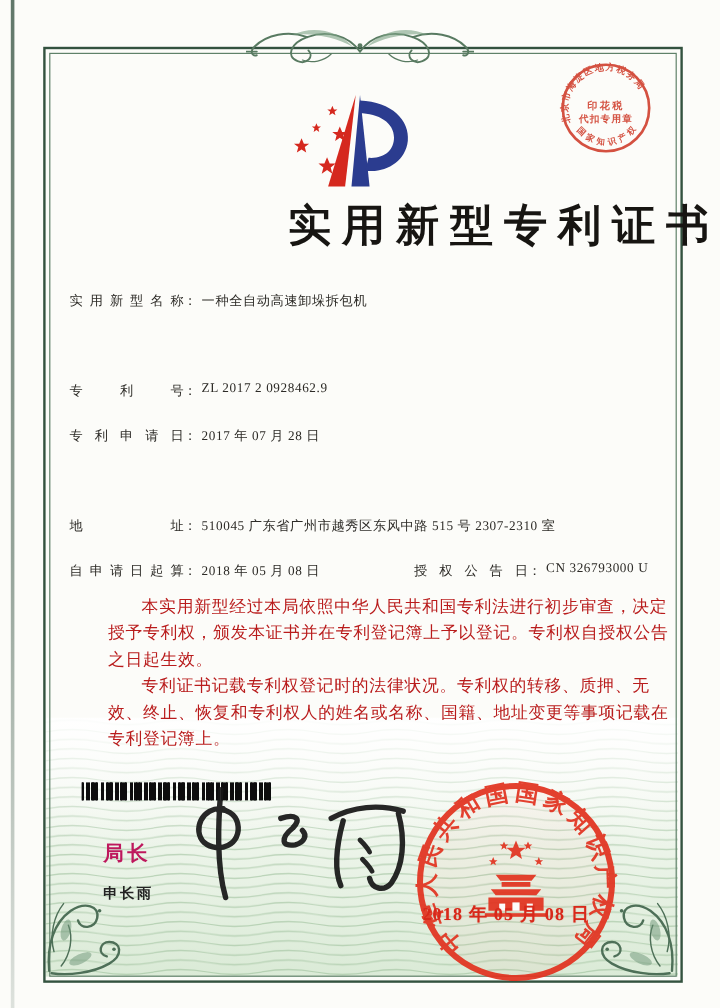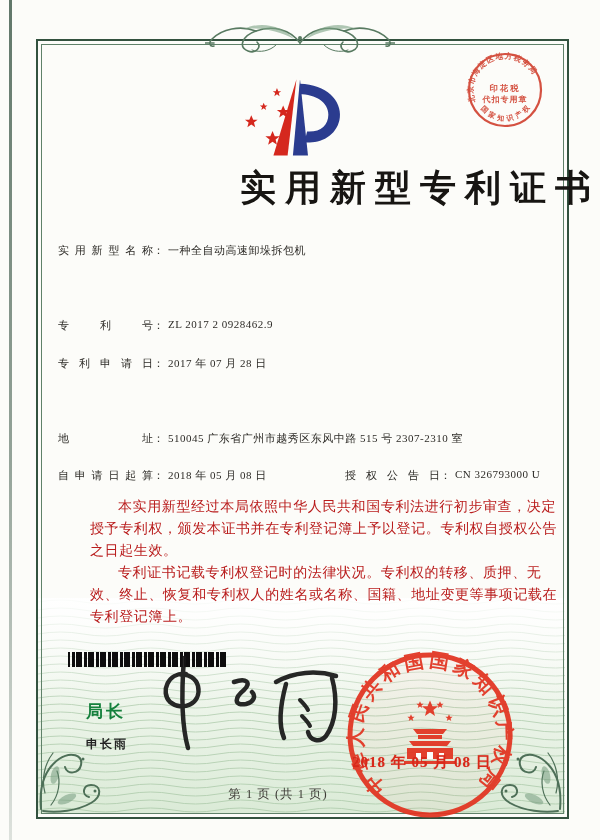--- a/index.html
+++ b/index.html
@@ -34,21 +34,21 @@
     font-size:14px;line-height:22px;color:#b91c1c;letter-spacing:.6px;margin-left:32px;}
   .paragraphs p{margin:0;text-indent:2em;}
 
   .barcode{position:absolute;left:68px;top:652px;width:158px;height:15px;
     background-image:
       repeating-linear-gradient(90deg,#0d0d0d 0 2px,rgba(0,0,0,0) 2px 4px),
       repeating-linear-gradient(90deg,#0d0d0d 0 1px,rgba(0,0,0,0) 1px 6px),
       repeating-linear-gradient(90deg,rgba(0,0,0,0) 0 9px,#0d0d0d 9px 12px);}
 
   .director-title{position:absolute;left:86px;top:700px;font-family:"Liberation Sans",sans-serif;
-    font-size:17px;font-weight:600;letter-spacing:3px;color:#15803d;}
+    font-size:17px;font-weight:600;letter-spacing:3px;color:#be185d;}
   .director-name{position:absolute;left:86px;top:736px;font-family:"Liberation Sans",sans-serif;
     font-size:12px;font-weight:600;letter-spacing:2px;color:#242424;}
 
   .signature{position:absolute;left:148px;top:648px;width:210px;height:115px;}
 
   .office-seal{position:absolute;left:345px;top:650px;width:170px;height:170px;opacity:.93;}
   .seal-date{position:absolute;left:352px;top:753px;width:180px;font-size:15px;color:#d8281a;
     letter-spacing:1px;font-weight:600;text-shadow:0 0 1px rgba(216,40,26,.4);}
 
   .tax-seal{position:absolute;left:465px;top:50px;width:80px;height:80px;opacity:.88;}
@@ -227,15 +227,14 @@
       <path d="M-21,6 L21,6 L17,11 L-17,11 Z"></path>
       <path d="M-23,13 L23,13 L23,24 L-23,24 Z"></path>
       <rect x="-3" y="17" width="6" height="7" fill="#fff"></rect>
       <rect x="-14" y="18" width="5" height="6" fill="#fff"></rect>
       <rect x="9" y="18" width="5" height="6" fill="#fff"></rect>
       <rect x="-26" y="26" width="52" height="3"></rect>
     </g>
   </svg>
   <div class="seal-date">2018 年 05 月 08 日</div>
 
-  <div class="page-footer">第 1 页 (共 1 页)</div>
 
 </div>
 
 </body></html>

